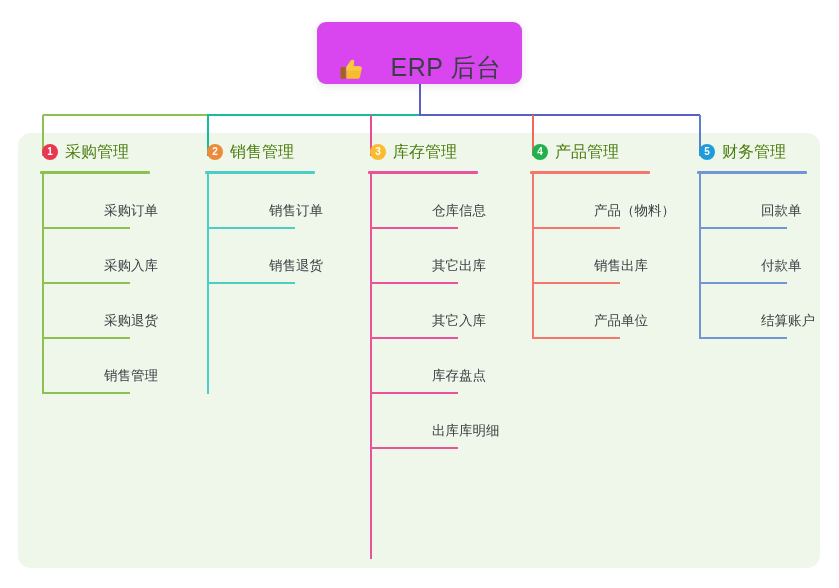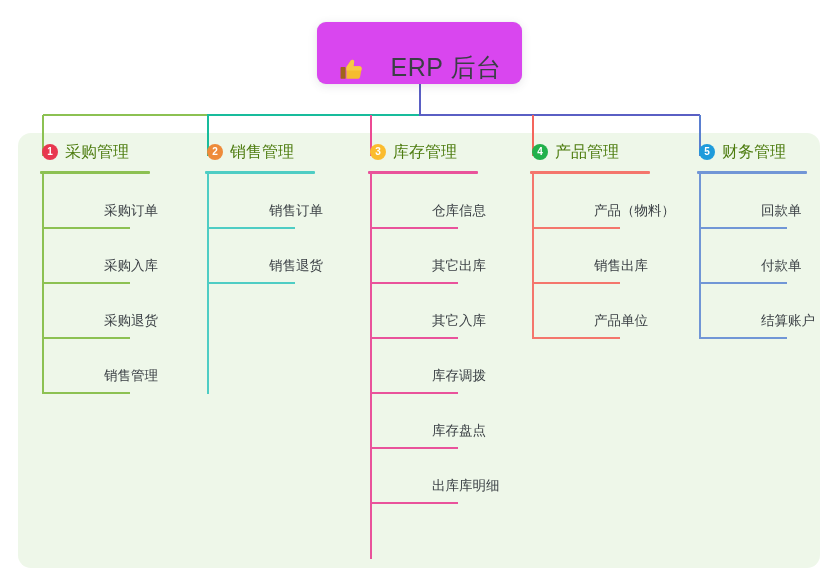--- a/index.html
+++ b/index.html
@@ -230,24 +230,20 @@
         </div>
         <div class="item">
           <span class="item-label">其它出库</span>
           <div class="item-underline" style="background: rgb(233, 83, 155);"></div>
         </div>
         <div class="item">
           <span class="item-label">其它入库</span>
           <div class="item-underline" style="background: rgb(233, 83, 155);"></div>
         </div>
         <div class="item">
-          <span class="item-label">库存调拨</span>
-          <div class="item-underline" style="background: rgb(233, 83, 155);"></div>
-        </div>
-        <div class="item">
           <span class="item-label">库存盘点</span>
           <div class="item-underline" style="background: rgb(233, 83, 155);"></div>
         </div>
         <div class="item">
           <span class="item-label">出库库明细</span>
           <div class="item-underline" style="background: rgb(233, 83, 155);"></div>
         </div>
       </div>
     </div>
     <div class="column" style="left: 530px; width: 160px;">

